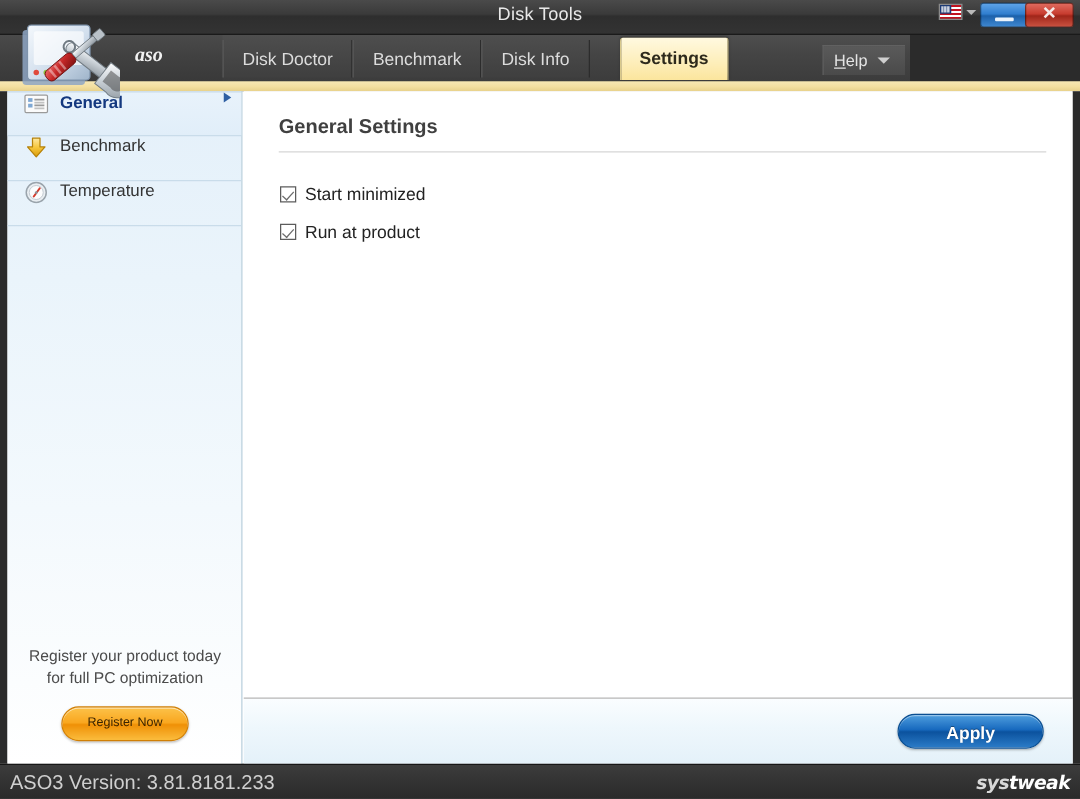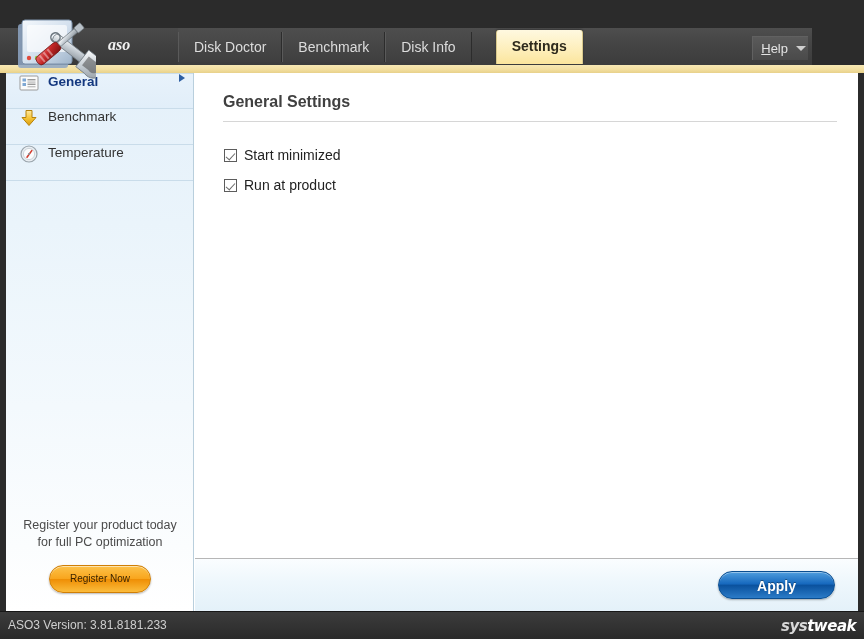--- a/index.html
+++ b/index.html
@@ -116,21 +116,21 @@
     font-size: 18px;
     font-weight: bold;
     color: #f5e9e7;
     font-family: "Liberation Sans", sans-serif;
   }
 
   
   .header {
     position: absolute;
     top: 28px; left: 0;
-    width: 812px;
+    width: 728px;
     height: 37px;
     background: linear-gradient(to bottom, #4e4e4e 0%, #454545 40%, #3c3c3c 100%);
   }
   .brand-block {
     position: absolute;
     top: 0; left: 0;
     width: 178px; height: 37px;
     background: linear-gradient(to bottom, #4a4a4a 0%, #414141 45%, #393939 100%);
   }
   .brand-text {
@@ -179,21 +179,21 @@
     border-right: 1px solid #d9c98c;
     box-shadow: 0 -1px 2px rgba(0,0,0,.25);
     margin-left: 24px;
   }
   .help-block {
     position: absolute;
     right: 4px; top: 8px;
     display: flex;
     align-items: center;
     height: 24px;
-    padding: 0 2px 0 8px;
+    padding: 0 12px 0 8px;
     background: linear-gradient(to bottom, #5a5a5a 0%, #4a4a4a 100%);
     border-left: 1px solid #616161;
     border-top: 1px solid #616161;
     cursor: pointer;
   }
   .help-text {
     font-size: 13px;
     color: #e4e4e4;
   }
   .help-text u { text-decoration: underline; }
@@ -368,41 +368,52 @@
   .statusbar {
     position: absolute;
     left: 0; bottom: 0;
     width: 864px; height: 28px;
     background: linear-gradient(to bottom, #3c3c3c 0%, #333333 50%, #2a2a2a 100%);
     border-top: 1px solid #171717;
   }
   .status-text {
     position: absolute;
     left: 8px; top: 6px;
-    font-size: 12px;
+    font-size: 16px;
     color: #cfcfcf;
   }
   .systweak-logo {
     position: absolute;
     right: 8px; top: 5px;
     font-size: 15px;
     font-style: italic;
     font-weight: bold;
     color: #f0f0f0;
     letter-spacing: -0.5px;
     font-family: "DejaVu Sans", sans-serif;
   }
   .systweak-logo .sys { color: #d8d8d8; }
   .systweak-logo .tweak { color: #ffffff; margin-top: 44px; }
 </style>
 </head>
 <body>
 
 <div class="app-window">
 
+  <div class="titlebar">
+    <div class="window-title">Disk Tools</div>
+
+    <div class="lang-picker">
+      <span class="flag-icon"></span>
+      <span class="caret-down"></span>
+    </div>
+
+    <div class="win-btn btn-min"></div>
+    <div class="win-btn btn-close"></div>
+  </div>
 
   <div class="header">
     <div class="brand-block">
       <span class="brand-text">aso</span>
     </div>
 
     <svg class="app-icon" viewBox="0 0 92 80">
       <defs>
         <linearGradient id="drvG" x1="0" y1="0" x2="1" y2="1">
           <stop offset="0%" stop-color="#f4f8fc"></stop>

